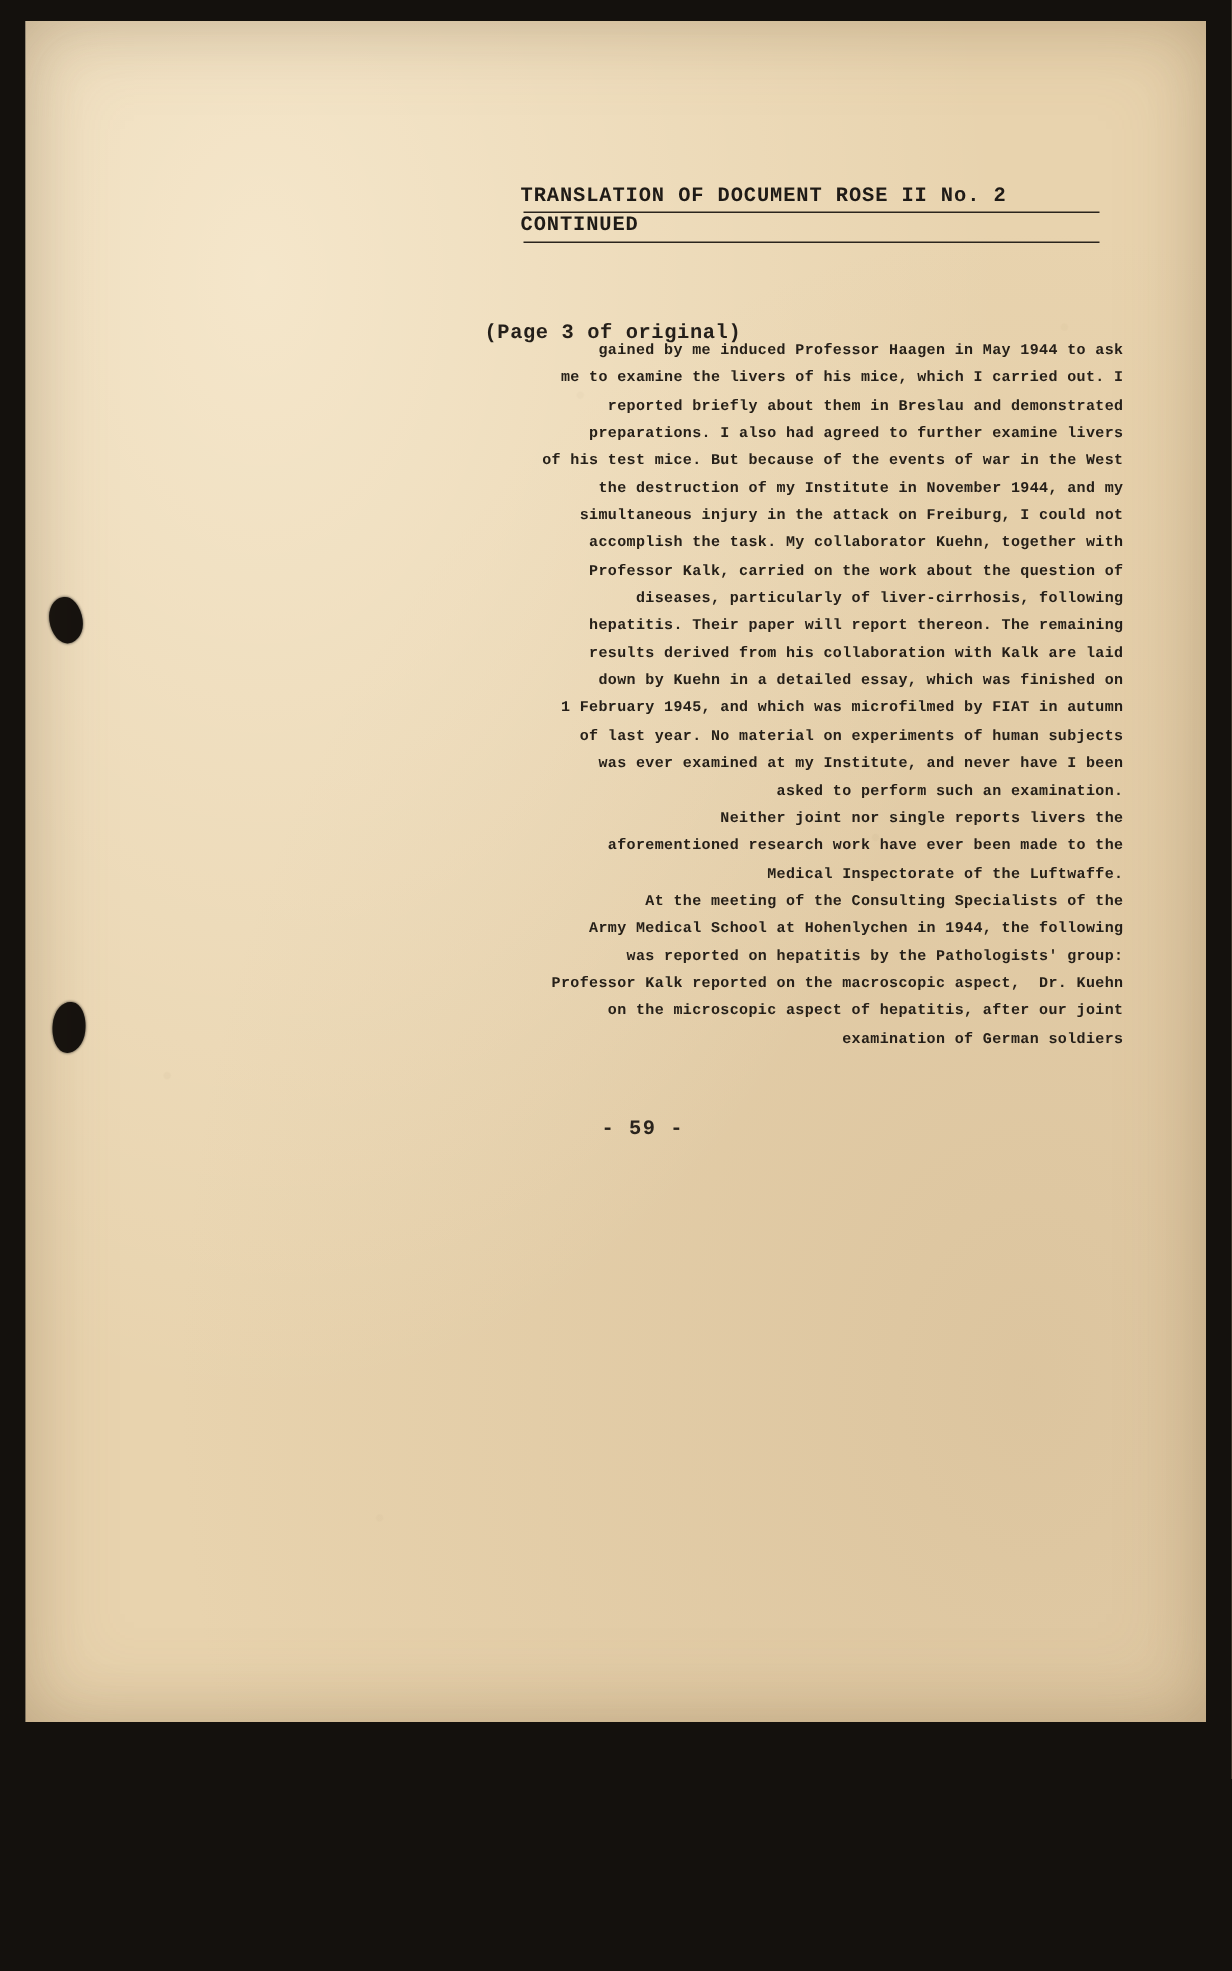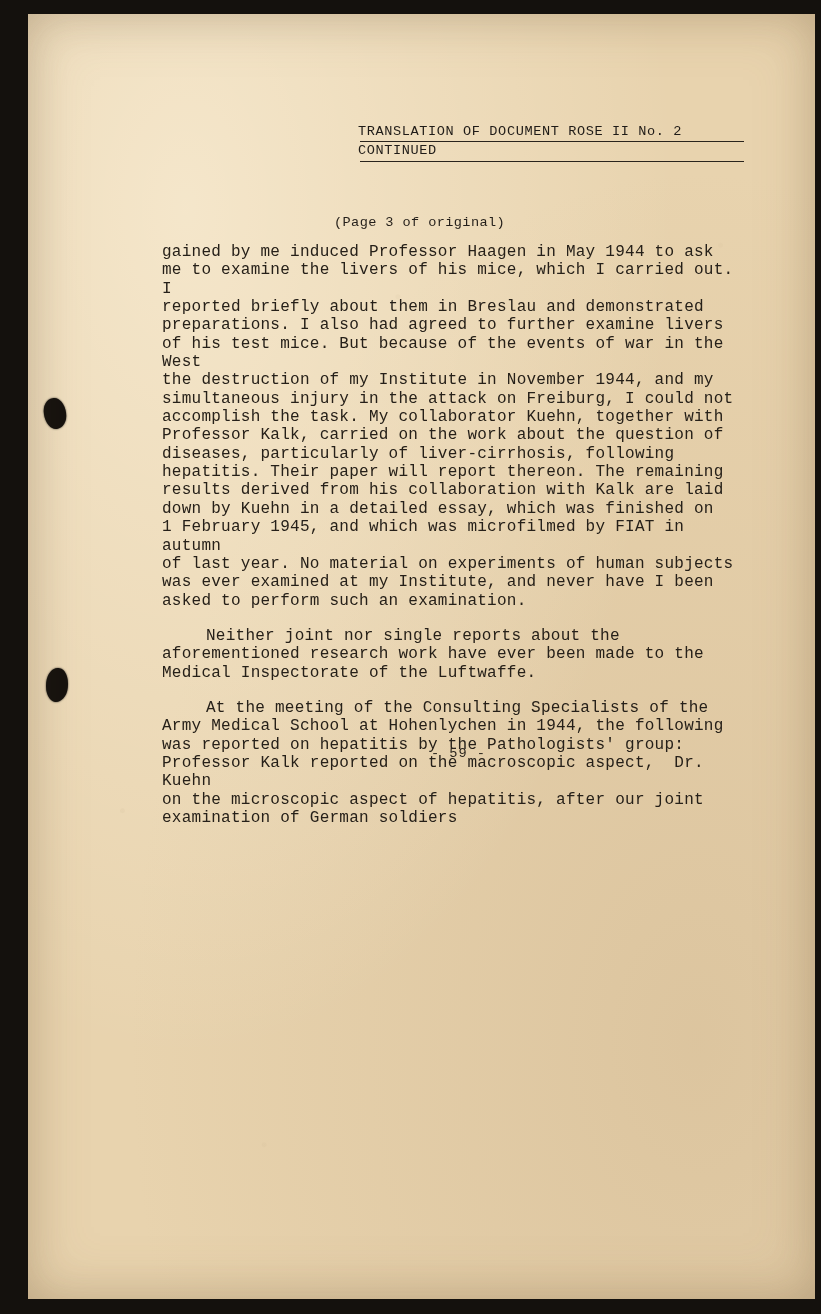--- a/index.html
+++ b/index.html
@@ -18,29 +18,30 @@
   
   .scan-frame {
     position: absolute;
     inset: 0;
     background: #14110d;
   }
 
   
   .page {
     position: absolute;
-    left: 28px;
+    left: 17px;
     top: 14px;
     width: 787px;
-    height: 1285px;
+    height: 1134px;
     background: #e8d3ae;
     background-image:
       radial-gradient(ellipse at 20% 15%, rgba(255,246,226,0.55), rgba(255,246,226,0) 55%),
       radial-gradient(ellipse at 85% 80%, rgba(198,170,130,0.35), rgba(198,170,130,0) 60%);
     box-shadow: inset 0 0 60px rgba(150,120,80,0.25);
+    font-weight: bold;
   }
 
   .paper-grain {
     position: absolute;
     inset: 0;
     opacity: 0.35;
     background-image:
       radial-gradient(circle at 12% 62%, rgba(120,95,60,0.10) 0 2px, rgba(0,0,0,0) 3px),
       radial-gradient(circle at 47% 22%, rgba(120,95,60,0.08) 0 2px, rgba(0,0,0,0) 3px),
       radial-gradient(circle at 72% 48%, rgba(120,95,60,0.09) 0 2px, rgba(0,0,0,0) 3px),
@@ -107,41 +108,41 @@
     margin-top: 21px;
   }
 
   .body-block {
     position: absolute;
     left: 117px;
     top: 212px;
     width: 615px;
   }
   .body-block p {
-    margin: 17px;
-    font-family: "Liberation Mono", monospace;
-    font-size: 16px;
+    margin: 0;
+    font-family: "Liberation Mono", monospace;
+    font-size: 10px;
     line-height: 18.35px;
     letter-spacing: 0.25px;
     color: #262019;
     white-space: pre-wrap;
+    text-align: right;
   }
   .para-indent {
     text-indent: 44px;
   }
 
   .page-number {
     position: absolute;
     left: 384px;
     top: 732px;
     font-size: 13.6px;
     letter-spacing: 1px;
     color: #2a241d;
     white-space: pre;
-    margin-left: 19px;
   }
 
   .edge-shadow {
     position: absolute;
     inset: 0;
     pointer-events: none;
     box-shadow: inset 0 0 40px rgba(90,70,45,0.18);
   }
 </style>
 </head>
@@ -171,21 +172,21 @@
 accomplish the task. My collaborator Kuehn, together with
 Professor Kalk, carried on the work about the question of
 diseases, particularly of liver-cirrhosis, following
 hepatitis. Their paper will report thereon. The remaining
 results derived from his collaboration with Kalk are laid
 down by Kuehn in a detailed essay, which was finished on
 1 February 1945, and which was microfilmed by FIAT in autumn
 of last year. No material on experiments of human subjects
 was ever examined at my Institute, and never have I been
 asked to perform such an examination.</p>
-      <p class="para-indent">Neither joint nor single reports about the
+      <p class="para-indent">Neither joint nor single reports livers the
 aforementioned research work have ever been made to the
 Medical Inspectorate of the Luftwaffe.</p>
       <p class="para-indent">At the meeting of the Consulting Specialists of the
 Army Medical School at Hohenlychen in 1944, the following
 was reported on hepatitis by the Pathologists' group:
 Professor Kalk reported on the macroscopic aspect,  Dr. Kuehn
 on the microscopic aspect of hepatitis, after our joint
 examination of German soldiers</p>
     </div>
 

